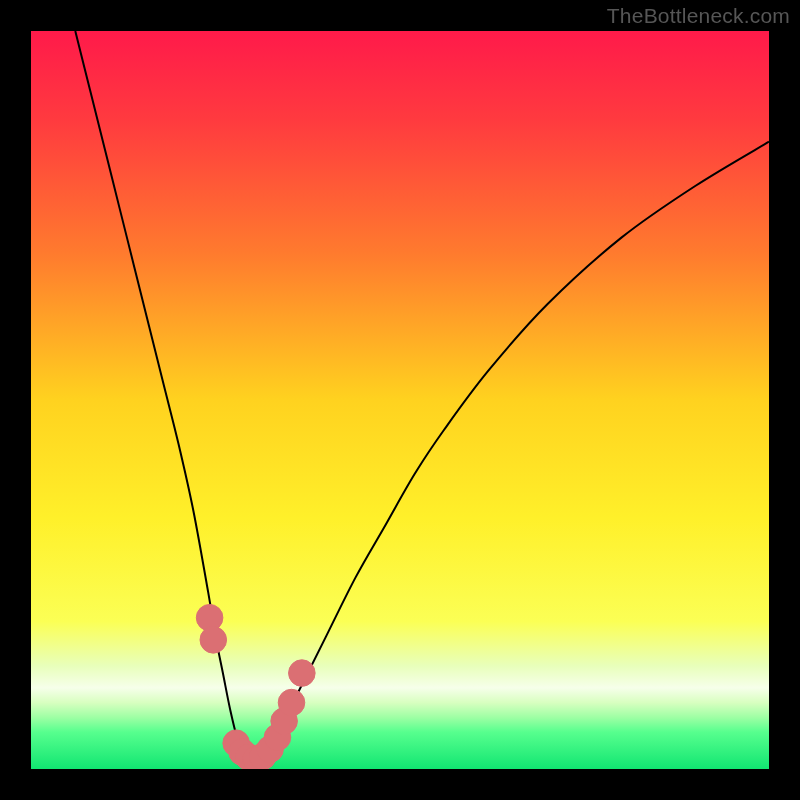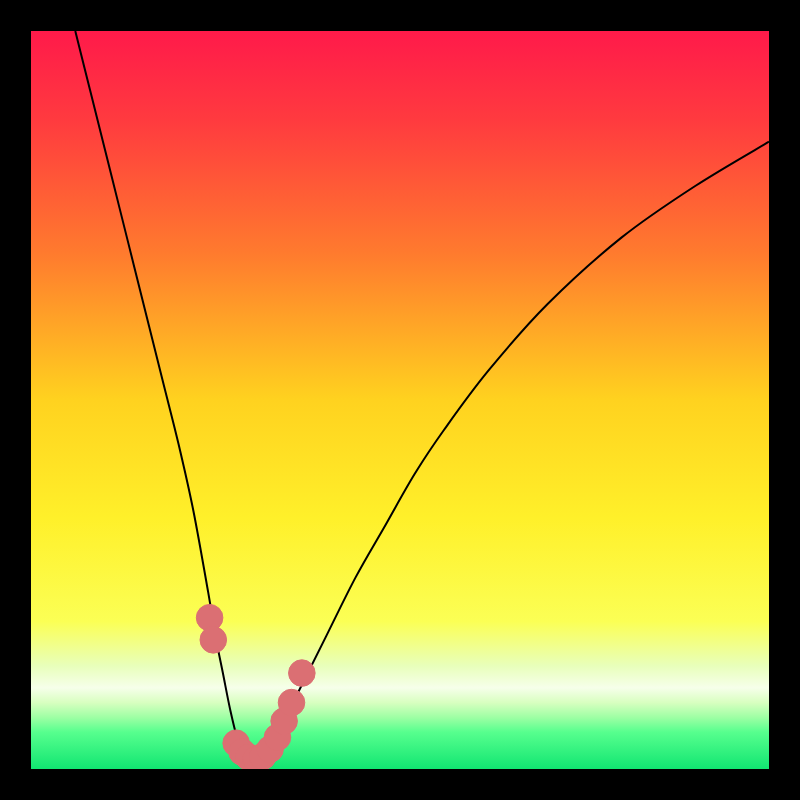--- a/index.html
+++ b/index.html
@@ -56,13 +56,14 @@
           <circle cx="225.09" cy="728.41" r="13.28" fill="#db6f73" stroke="#db6f73"></circle>
           <circle cx="231.73" cy="725.45" r="13.28" fill="#db6f73" stroke="#db6f73"></circle>
           <circle cx="239.11" cy="718.07" r="13.28" fill="#db6f73" stroke="#db6f73"></circle>
           <circle cx="246.49" cy="706.27" r="13.28" fill="#db6f73" stroke="#db6f73"></circle>
           <circle cx="253.13" cy="690.03" r="13.28" fill="#db6f73" stroke="#db6f73"></circle>
           <circle cx="260.51" cy="671.58" r="13.28" fill="#db6f73" stroke="#db6f73"></circle>
           <circle cx="270.85" cy="642.06" r="13.28" fill="#db6f73" stroke="#db6f73"></circle>
         </g>
     </svg>
   </div>
+  <div class="watermark">TheBottleneck.com</div>
 </div>
 
 </body></html>

